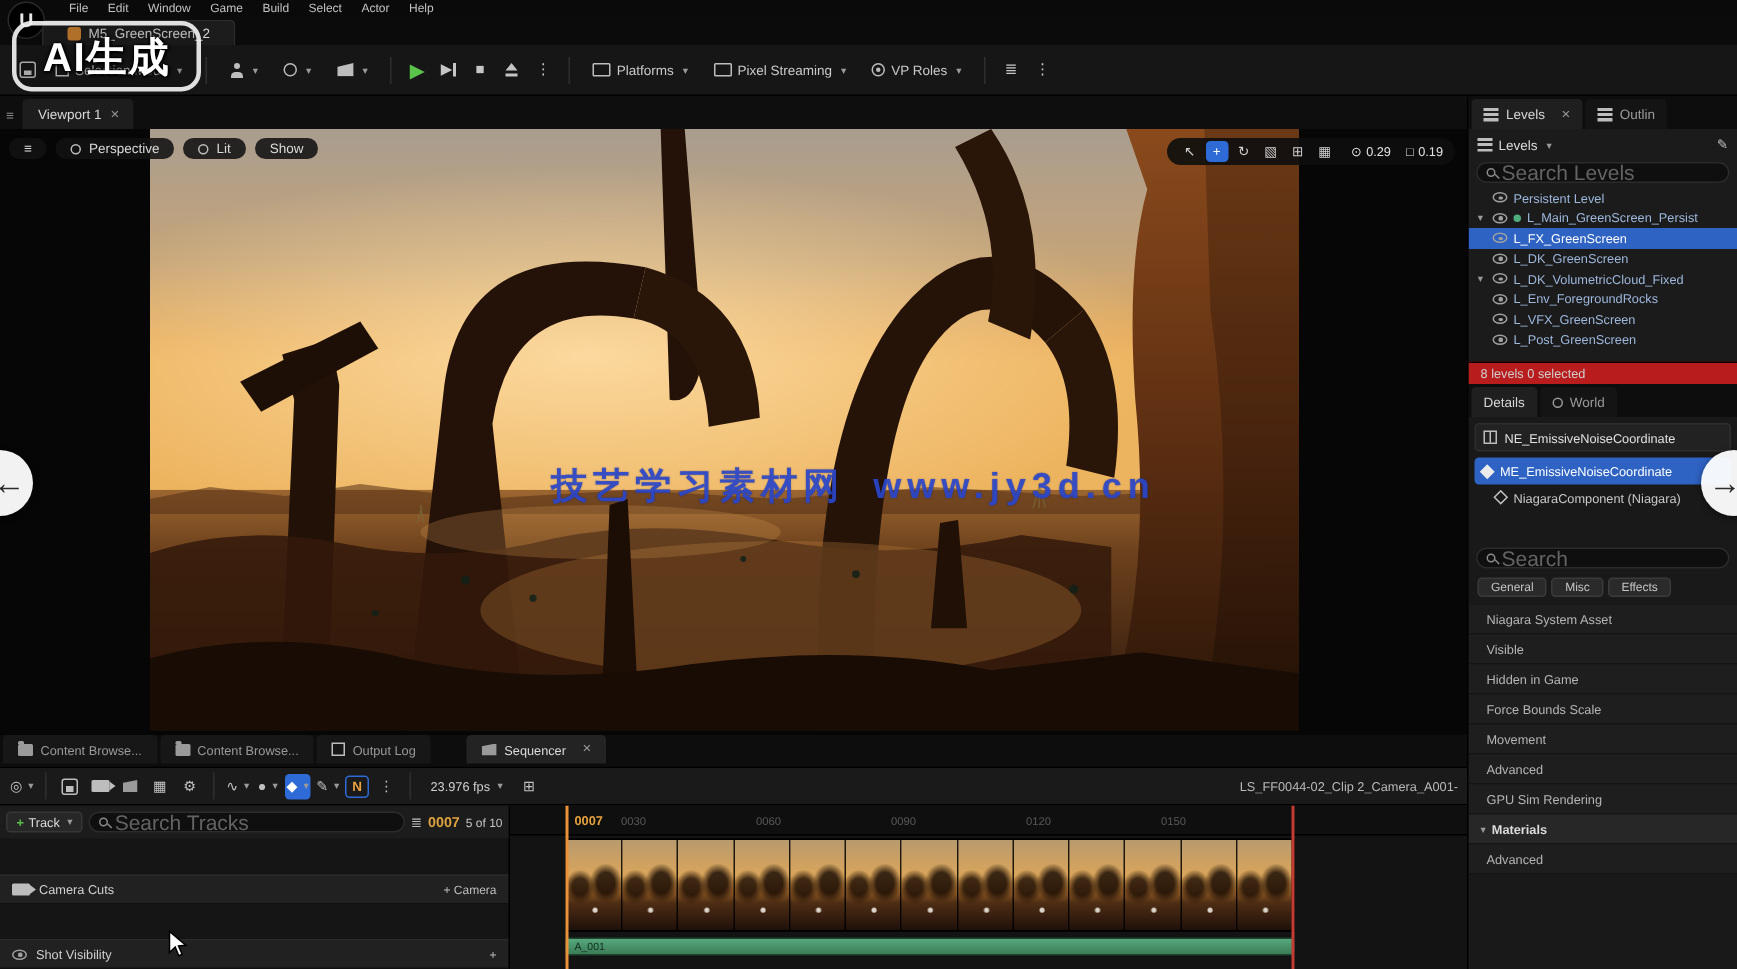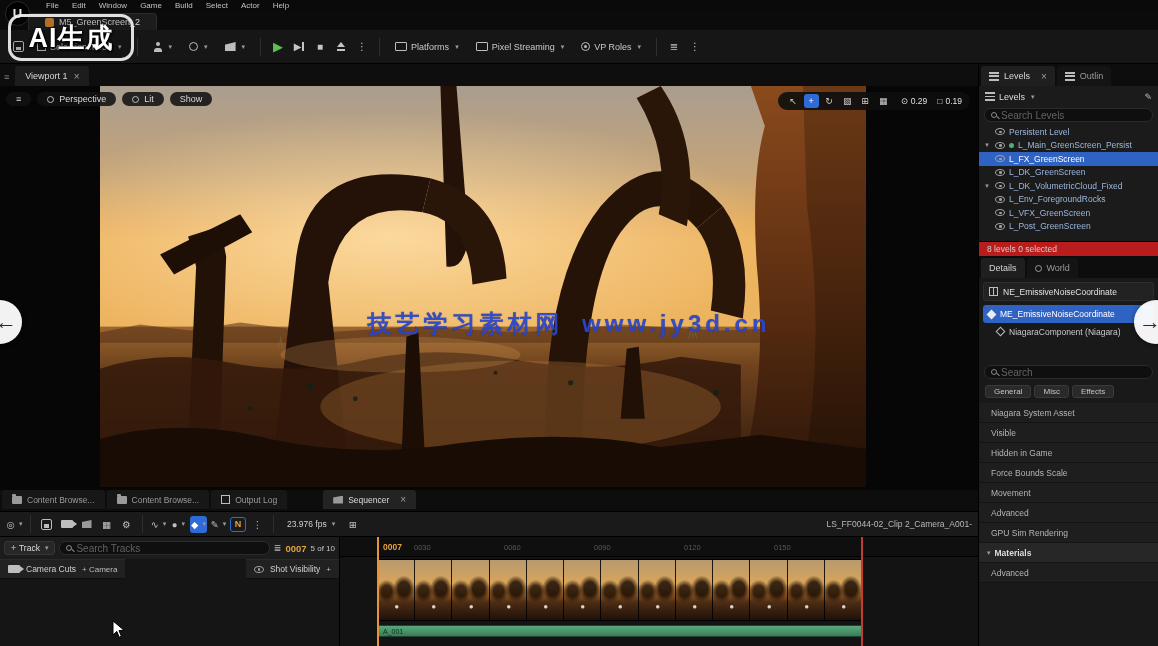--- a/index.html
+++ b/index.html
@@ -2,21 +2,21 @@
 <html><head>
 <meta charset="utf-8">
 <style>
   *{margin:0;padding:0;box-sizing:border-box}
   html,body{width:1158px;height:646px;overflow:hidden;background:#000;
     font-family:"Liberation Sans","DejaVu Sans",sans-serif;color:#c8c8c8}
   .app{position:absolute;inset:0;background:#121212}
   .sep{width:1px;height:18px;background:#2e2e2e;margin:0 4px;flex:none}
   .chev{font-size:7px;color:#9a9a9a;margin-left:2px}
   .tab-close{font-size:10px;color:#9a9a9a;margin-left:6px;cursor:pointer}
-  input{background:transparent;border:0;outline:0;color:#c9c9c9;font-size:10px;width:100%;font-family:inherit}
+  input{background:transparent;border:0;outline:0;color:#c9c9c9;font-size:14px;width:100%;font-family:inherit}
   input::placeholder{color:#636363}
 
   
   .menubar{position:absolute;top:0;left:0;right:0;height:11px;background:#0a0a0a;display:flex;align-items:center;gap:13px;padding-left:46px;font-size:8px;color:#c2c2c2}
   .logo{position:absolute;left:5px;top:1px;width:25px;height:25px;border-radius:50%;background:#000;border:1px solid #2a2a2a;color:#e8e8e8;display:flex;align-items:center;justify-content:center;font-weight:bold;font-size:13px;z-index:5}
   .tabrow{position:absolute;top:11px;left:0;right:0;height:19px;background:#0b0b0b;display:flex;align-items:flex-end;padding-left:28px}
   .asset-tab{height:17px;background:#1c1c1c;border:1px solid #2c2c2c;border-bottom:0;border-radius:4px 4px 0 0;display:flex;align-items:center;gap:5px;padding:0 16px;font-size:9px;color:#d5d5d5}
   .asset-ico{width:9px;height:9px;background:#c87f2e;border-radius:2px;flex:none}
 
   .toolbar{position:absolute;top:30px;left:0;right:0;height:34px;background:#161616;border-bottom:1px solid #000;display:flex;align-items:center;gap:5px;padding:0 10px}
@@ -97,37 +97,37 @@
   .dt-filters{display:flex;gap:3px;padding:3px 6px 5px;flex:none}
   .dt-filter{font-size:8px;color:#c5c5c5;background:#2a2a2a;border:1px solid #3a3a3a;border-radius:3px;padding:1px 8px}
   .dt-props{flex:1;overflow:hidden}
   .dt-prop{height:20px;display:flex;align-items:center;gap:4px;padding:0 12px;font-size:8.5px;color:#b5b5b5;background:#1e1e1e;border-bottom:1px solid #141414;white-space:nowrap;overflow:hidden}
   .dt-prop.section{background:#272727;color:#dcdcdc;font-weight:bold;padding-left:6px}
 
   
   .bottom{position:absolute;top:490px;left:0;width:978px;height:156px;background:#141414;display:flex;flex-direction:column;overflow:hidden}
   .btabs{height:21px;background:#0d0d0d;display:flex;align-items:flex-start;gap:2px;padding-left:2px;flex:none}
   .btab{height:19px;display:flex;align-items:center;gap:5px;padding:0 10px;font-size:8.5px;color:#9a9a9a;background:#171717;border-radius:3px 3px 0 0;white-space:nowrap}
-  .btab.active{background:#232323;color:#dcdcdc;margin-left:34px}
+  .btab.active{background:#232323;color:#dcdcdc;margin-left:22px}
   .seq-toolbar{height:26px;display:flex;align-items:center;gap:3px;padding:0 6px;background:#1a1a1a;border-top:1px solid #000;border-bottom:1px solid #000;flex:none}
   .sq{min-width:17px;height:17px;display:flex;align-items:center;justify-content:center;gap:2px;font-size:9.5px;color:#c0c0c0;border-radius:3px}
   .sq.blue{background:#2e6bd6;color:#fff}
   .sq.nbox{border:1.5px solid #2e6bd6;color:#e8a33d;font-weight:bold;font-size:9px;min-width:16px;height:15px}
   .fps{font-size:8.5px;color:#cfcfcf;display:flex;align-items:center;gap:3px;padding:2px 6px;white-space:nowrap}
   .clipname{margin-left:auto;font-size:8.5px;color:#b9b9b9;white-space:nowrap;overflow:hidden}
   .seq-body{flex:1;display:flex;background:#151515;overflow:hidden}
   .seq-left{width:340px;border-right:1px solid #000;display:flex;flex-direction:column;flex:none}
   .seq-left-head{height:22px;display:flex;align-items:center;gap:4px;padding:0 4px;background:#1c1c1c;flex:none}
   .addtrack{display:flex;align-items:center;gap:3px;font-size:8.5px;color:#dcdcdc;background:#272727;border:1px solid #363636;border-radius:3px;padding:1px 6px;white-space:nowrap}
   .addtrack .plus{color:#5bc24c;font-weight:bold}
   .seq-search{flex:1;height:14px;background:#0f0f0f;border:1px solid #2b2b2b;border-radius:8px;display:flex;align-items:center;gap:4px;padding:0 6px}
   .filter-ico{font-size:9px;color:#bdbdbd}
   .framebox{color:#e0a23c;font-size:9.5px;font-weight:bold}
   .rangebox{color:#c5c5c5;font-size:8px;white-space:nowrap}
-  .trackarea{flex:1;display:flex;flex-direction:row;overflow:hidden}
+  .trackarea{flex:1;display:flex;flex-direction:column;overflow:hidden}
   .track-gap{height:24px;flex:none}
   .track-row{height:20px;display:flex;align-items:center;gap:6px;padding:0 8px;font-size:8.5px;color:#d0d0d0;background:#212121;border-top:1px solid #2a2a2a;border-bottom:1px solid #101010;flex:none}
   .track-row .action{margin-left:auto;font-size:8px;color:#bdbdbd;white-space:nowrap}
   .track-flex{flex:1}
   .seq-right{flex:1;position:relative;background:#131313;overflow:hidden}
   .ruler{position:absolute;left:0;right:0;top:0;height:20px;background:#0f0f0f;border-bottom:1px solid #000;font-size:7.5px;color:#585858}
   .mark{position:absolute;top:6px}
   .m0{left:74px}.m1{left:164px}.m2{left:254px}.m3{left:344px}.m4{left:434px}
   .playhead{position:absolute;left:37px;top:0;bottom:0;width:2px;background:#e8933a;z-index:6}
   .playhead-label{position:absolute;left:43px;top:5px;color:#e8a33d;font-size:8.5px;font-weight:bold;z-index:7}

